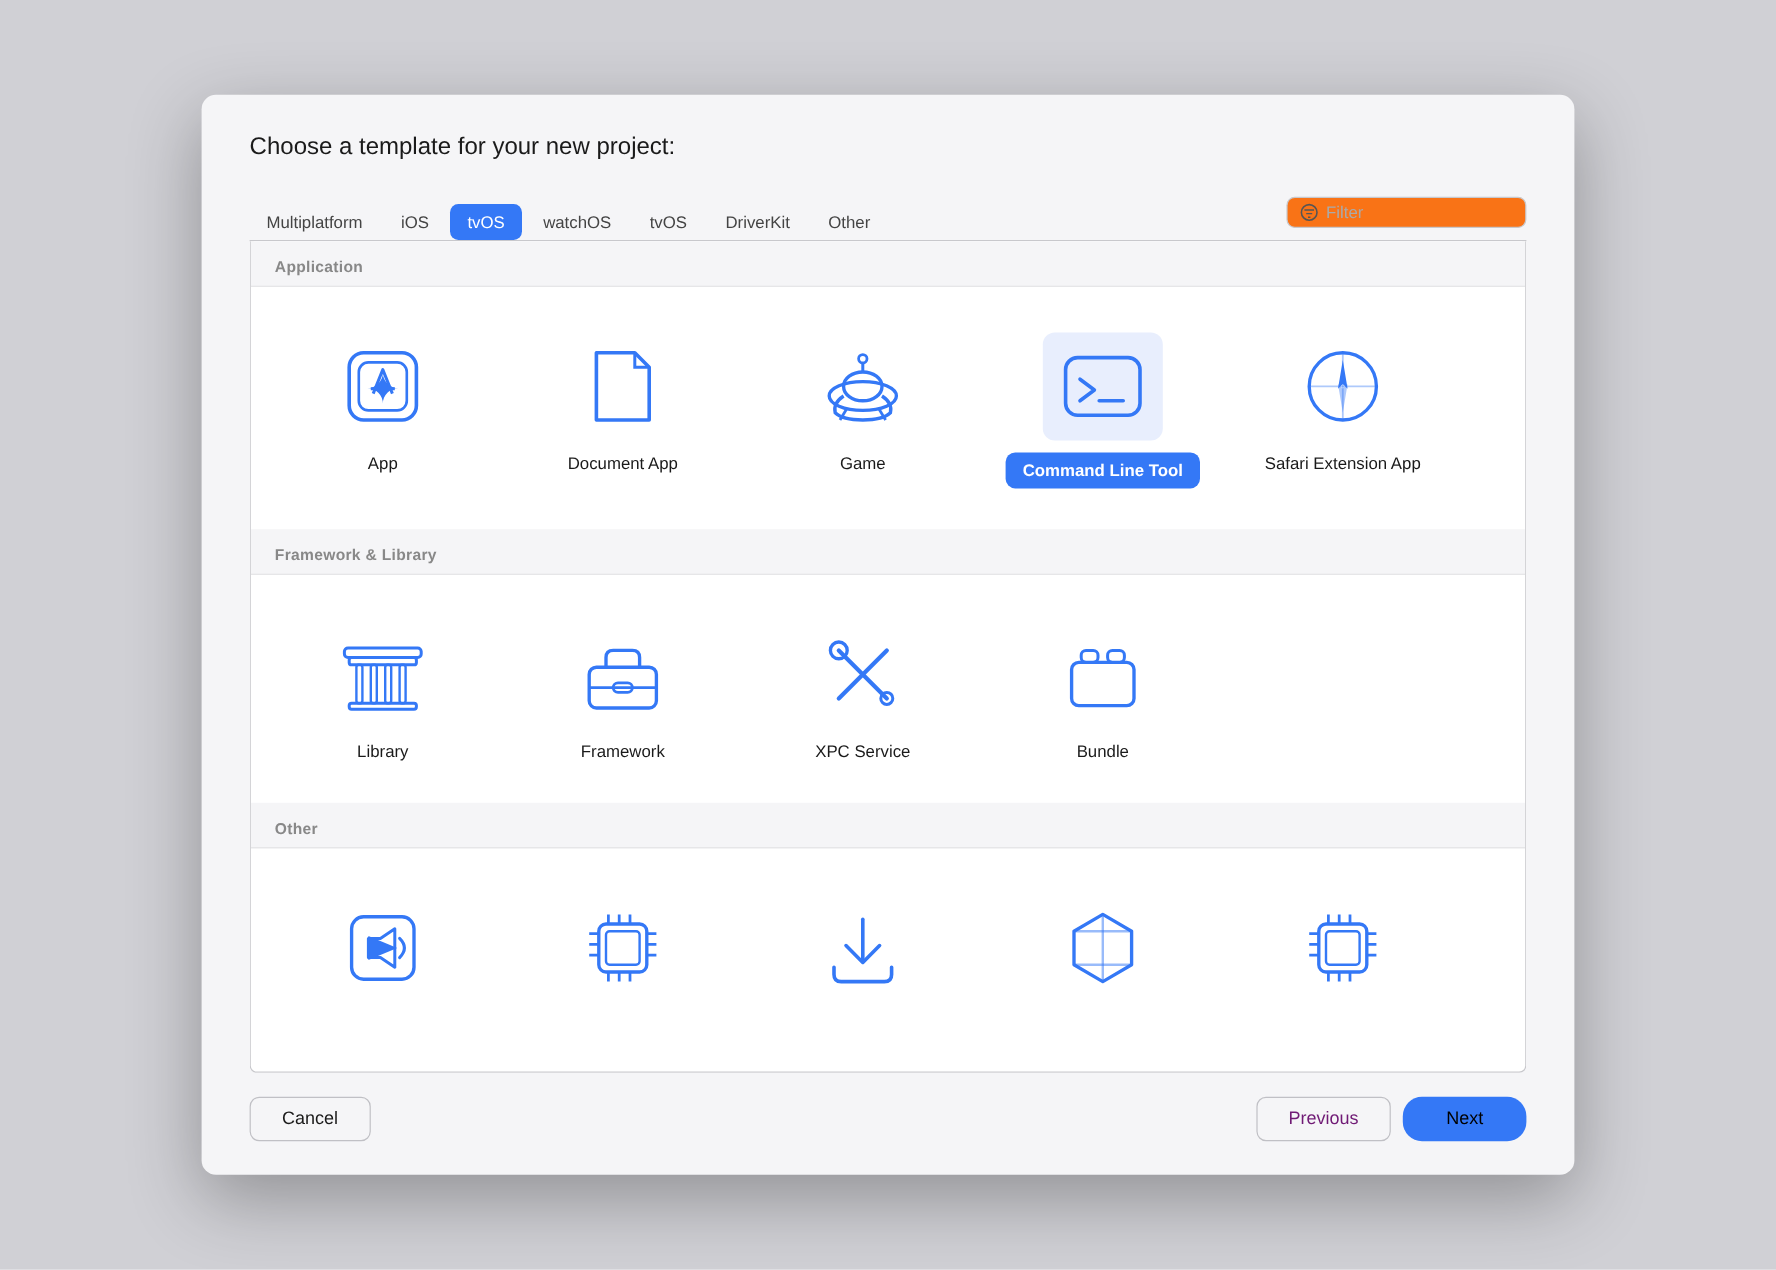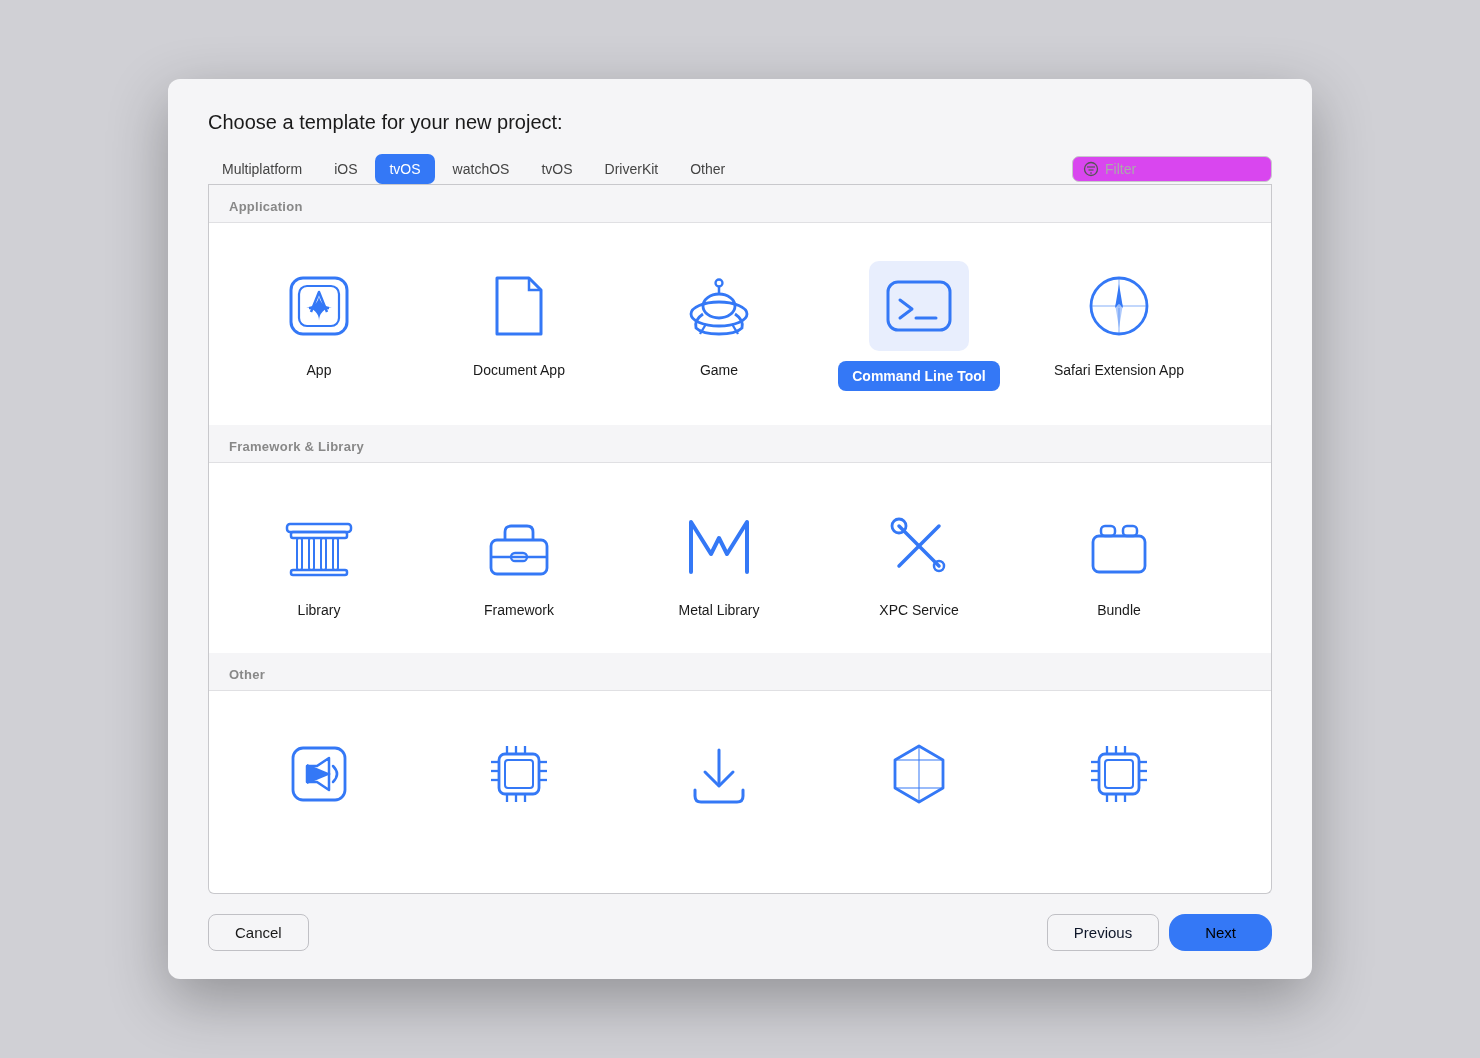--- a/index.html
+++ b/index.html
@@ -32,20 +32,21 @@
       display: flex;
       align-items: center;
       border-bottom: 1px solid #c8c8cc;
       padding-bottom: 0;
       margin-bottom: 0;
     }
     .tab-list {
       display: flex;
       gap: 4px;
       flex: 1;
+      margin-top: 16px;
     }
     .tab {
       padding: 7px 14px;
       font-size: 14px;
       color: #444;
       cursor: pointer;
       border-radius: 7px;
       border: none;
       background: none;
       outline: none;
@@ -53,21 +54,21 @@
     .tab.active {
       background: #3478f6;
       color: #fff;
       font-weight: 500;
     }
     .filter-wrap {
       display: flex;
       align-items: center;
       border: 1px solid #c8c8cc;
       border-radius: 7px;
-      background: #d946ef;
+      background: #f97316;
       padding: 4px 10px;
       gap: 6px;
       width: 200px;
     }
     .filter-icon { color: #555; font-size: 15px; }
     .filter-input {
       border: none;
       outline: none;
       font-size: 14px;
       color: #333;
@@ -165,21 +166,21 @@
       color: #1a1a1a;
       cursor: pointer;
     }
     .btn-group { display: flex; gap: 10px; }
     .btn-previous {
       padding: 9px 26px;
       border: 1px solid #c0c0c5;
       border-radius: 8px;
       background: #f5f5f7;
       font-size: 15px;
-      color: #0f172a;
+      color: #701a75;
       cursor: default;
     }
     .btn-next {
       padding: 9px 36px;
       border: none;
       border-radius: 16px;
       background: #3478f6;
       font-size: 15px;
       color: #000000;
       cursor: pointer;
@@ -320,29 +321,20 @@
               <rect x="8" y="30" width="56" height="34" rx="6" stroke="#3478f6" stroke-width="2.8" fill="none"></rect>
               <path d="M22 30 L22 22 Q22 16 28 16 L44 16 Q50 16 50 22 L50 30" stroke="#3478f6" stroke-width="2.8" fill="none"></path>
               <line x1="8" y1="47" x2="64" y2="47" stroke="#3478f6" stroke-width="2.3"></line>
 
               <rect x="28" y="43" width="16" height="8" rx="4" stroke="#3478f6" stroke-width="2.3" fill="none"></rect>
             </svg>
           </div>
           <div class="item-label-box">Framework</div>
         </div>
 
-        <div class="template-item">
-          <div class="icon-wrap">
-            <svg width="72" height="72" viewBox="0 0 72 72" fill="none">
-
-              <polyline points="8,62 8,12 28,44 36,28 44,44 64,12 64,62" stroke="#3478f6" stroke-width="4" fill="none" stroke-linejoin="round" stroke-linecap="round"></polyline>
-            </svg>
-          </div>
-          <div class="item-label-box">Metal Library</div>
-        </div>
 
         <div class="template-item">
           <div class="icon-wrap">
             <svg width="72" height="72" viewBox="0 0 72 72" fill="none">
 
               <line x1="16" y1="16" x2="56" y2="56" stroke="#3478f6" stroke-width="3.5" stroke-linecap="round"></line>
               <line x1="56" y1="16" x2="16" y2="56" stroke="#3478f6" stroke-width="3.5" stroke-linecap="round"></line>
 
               <circle cx="16" cy="16" r="7" stroke="#3478f6" stroke-width="2.8" fill="none"></circle>
 

